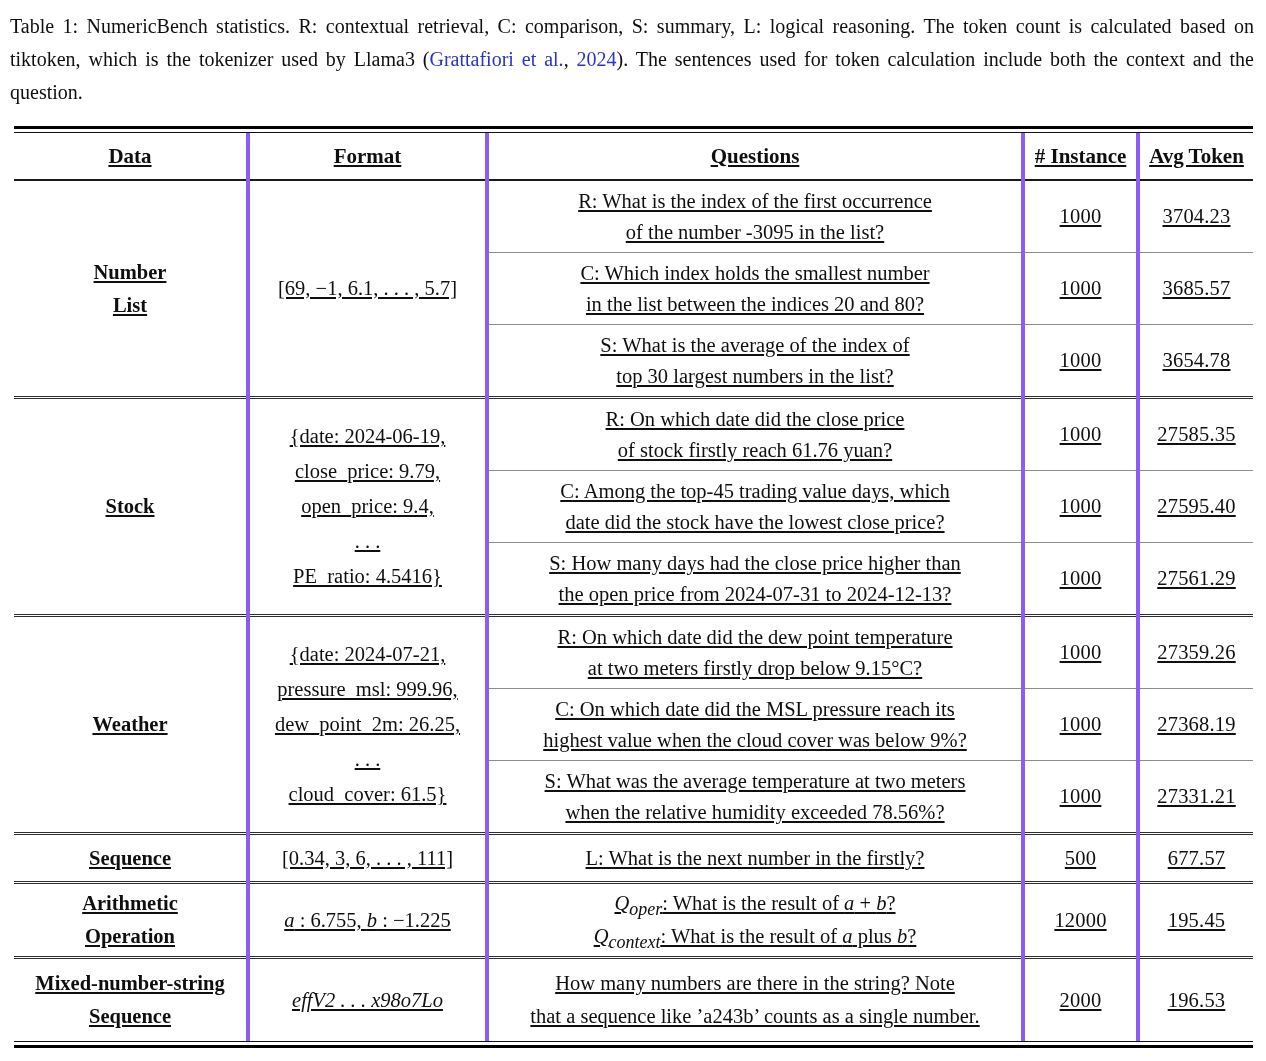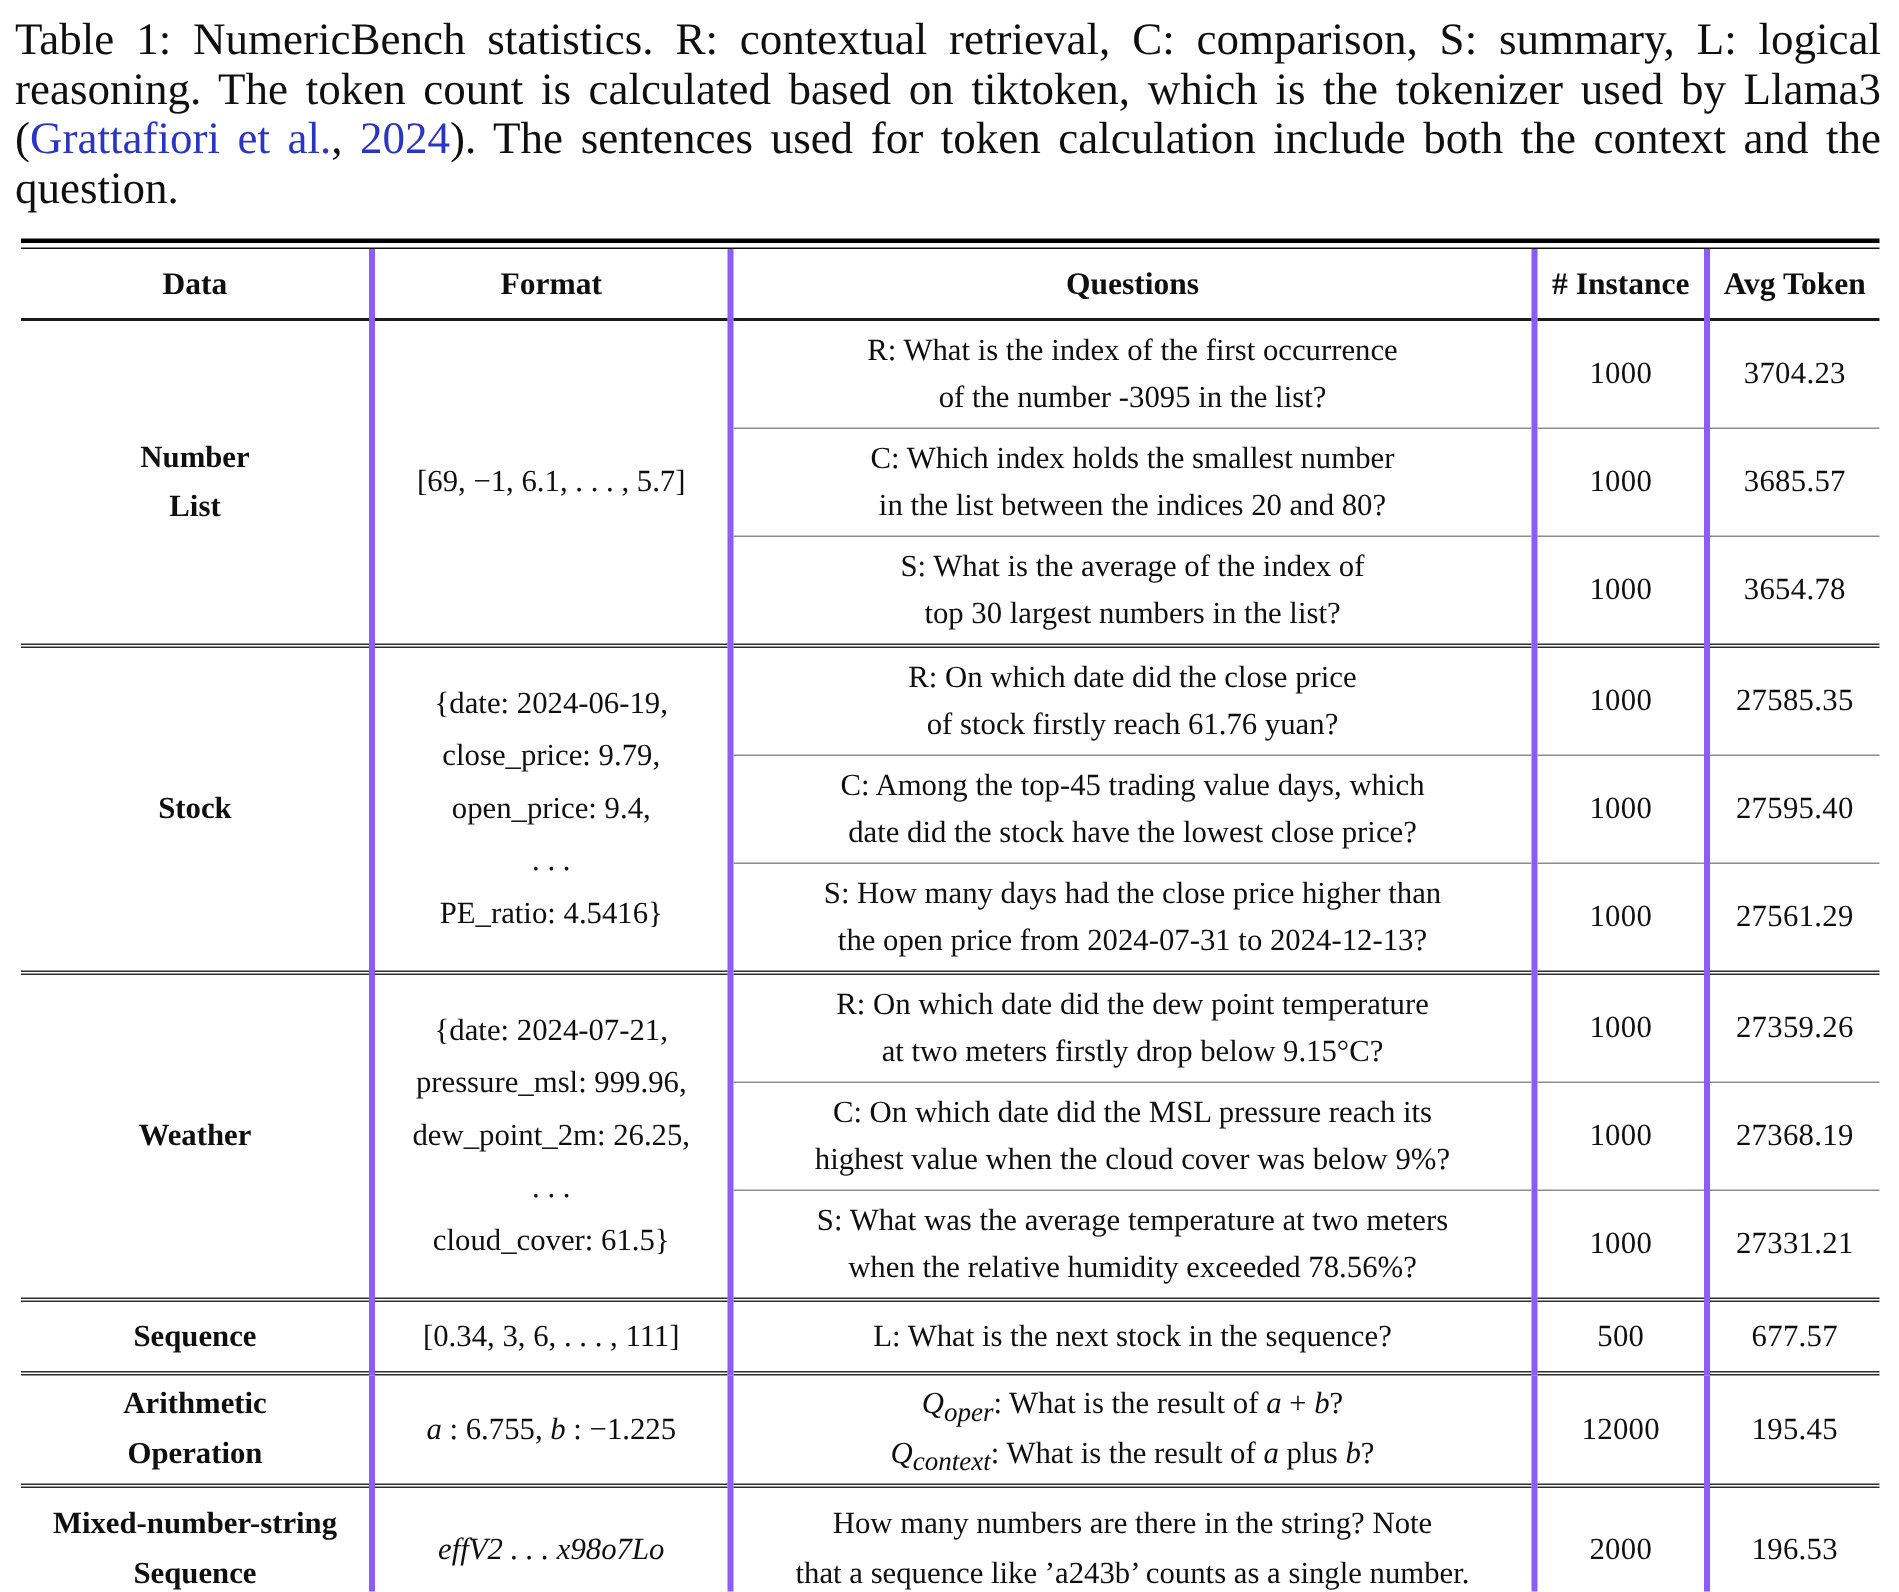--- a/index.html
+++ b/index.html
@@ -8,28 +8,28 @@
     width: 1266px; height: 1061px;
     font-family: "Liberation Serif", serif;
     color: #0f0f0f;
     -webkit-font-smoothing: antialiased;
   }
   .page { width: 1266px; height: 1061px; overflow: hidden; }
 
   
   .caption {
     margin: 10px 12px 16px 10px;
-    font-size: 30px;
+    font-size: 20px;
     line-height: 33px;
     text-align: justify;
   }
   .cite { color: var(--link, #2b35c4); text-decoration: none; cursor: pointer; }
 
   
-  .tablewrap { margin: 17px 0 0 14px; width: 1239px; }
+  .tablewrap { margin: 17px 0 0 14px; width: 1239px; text-decoration: underline; }
   .rule-top    { height: 3px; border-top: 3px solid #000; border-bottom: 1px solid #111; }
   .rule-bottom { height: 3px; border-top: 1px solid #111; border-bottom: 3px solid #000; }
 
   table {
     border-collapse: collapse;
     table-layout: fixed;
     width: 1239px;
     font-size: 20.5px;
   }
   th, td { padding: 0 4px; text-align: center; vertical-align: middle; overflow: hidden; }
@@ -179,21 +179,21 @@
         <div>S: What was the average temperature at two meters</div>
         <div>when the relative humidity exceeded 78.56%?</div>
       </td>
       <td class="vl num cline">1000</td>
       <td class="vl num cline">27331.21</td>
     </tr>
 
     <tr class="seq-row">
       <td class="name sec-top">Sequence</td>
       <td class="vl fmt sec-top">[0.34, 3, 6, . . . , 111]</td>
-      <td class="vl sec-top">L: What is the next stock in the sequence?</td>
+      <td class="vl sec-top">L: What is the next number in the firstly?</td>
       <td class="vl num sec-top">500</td>
       <td class="vl num sec-top">677.57</td>
     </tr>
 
     <tr class="arith-row">
       <td class="name sec-top">
         <div>Arithmetic</div>
         <div>Operation</div>
       </td>
       <td class="vl fmt sec-top"><span class="mi">a</span><span> : 6.755, </span><span class="mi">b</span><span> : −1.225</span></td>

